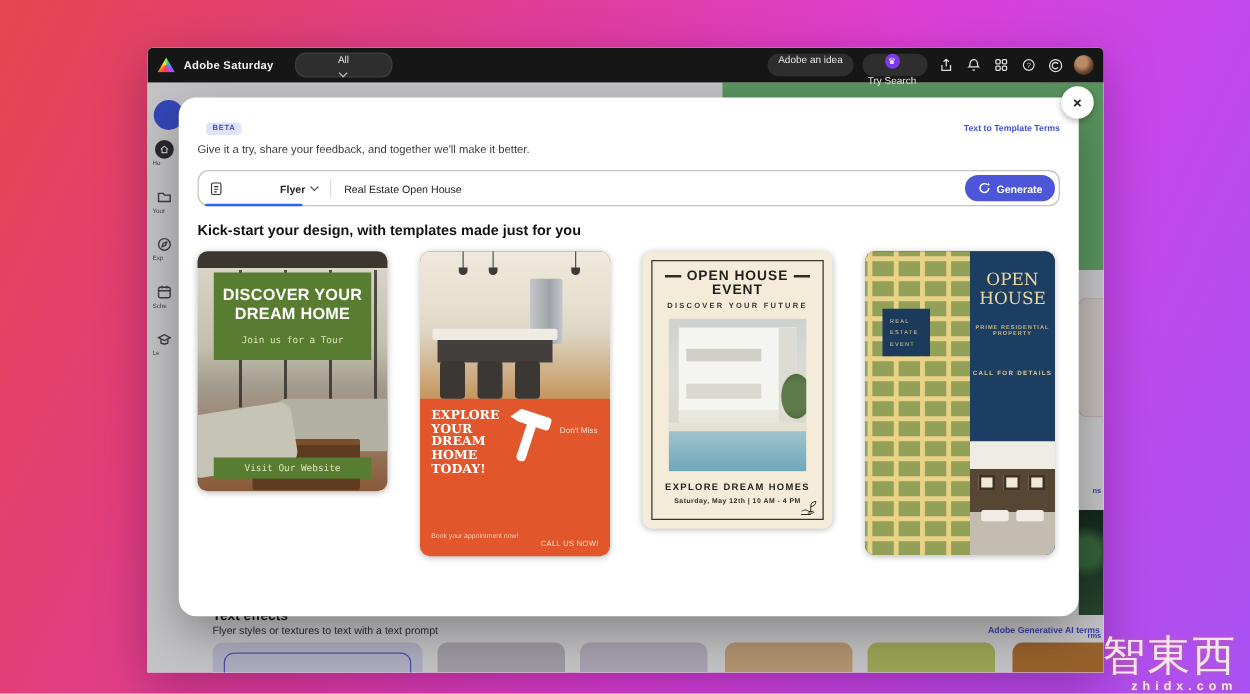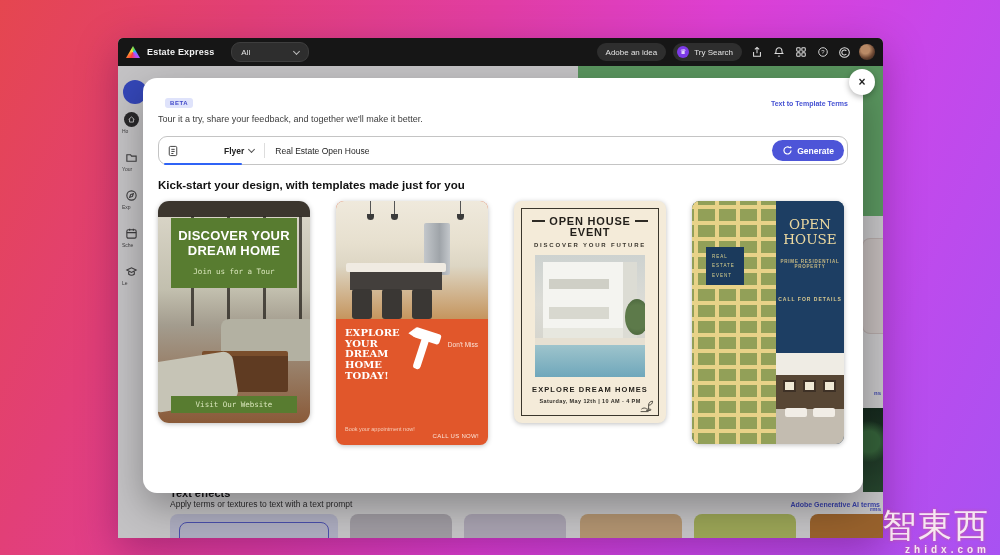--- a/index.html
+++ b/index.html
@@ -12,21 +12,21 @@
   .win{position:absolute;left:118px;top:38px;width:765px;height:500px;border-radius:5px 5px 0 0;
        overflow:hidden;box-shadow:0 12px 40px rgba(60,0,60,.35);background:#fafafa;}
 
   
   .appbar{position:absolute;left:0;top:0;right:0;height:28px;background:#161616;display:flex;
           align-items:center;padding:0 8px;gap:7px;z-index:20;}
   .logo{width:14px;height:12px;clip-path:polygon(50% 0,100% 100%,0 100%);
         background:conic-gradient(from 200deg,#ff3b3b,#ffb02e,#ffe83b,#4cd964,#2ea8ff,#b44cff,#ff3b3b);}
   .brand{color:#f2f2f2;font-size:9px;font-weight:700;letter-spacing:.2px;margin-right:10px;white-space:nowrap;}
   .pill{height:18px;border-radius:9px;background:#2e2e2e;color:#e3e3e3;font-size:8px;
-        display:flex;align-items:center;padding:0 9px;gap:5px;white-space:nowrap;}
+        display:flex;align-items:center;padding:0 9px;gap:5px;white-space:nowrap;flex-direction:column;}
   .allpill{width:58px;justify-content:space-between;border:1px solid #3e3e3e;}
   .chev{width:4px;height:4px;border-right:1.2px solid #bbb;border-bottom:1.2px solid #bbb;
         transform:rotate(45deg);margin-top:-2px;flex:none;}
   .search{flex:none;width:286px;height:18px;border-radius:9px;background:#242424;border:1px solid #3f3f3f;
           display:flex;align-items:center;padding:0 7px;gap:5px;}
   .search input{background:transparent;border:none;outline:none;color:#bdbdbd;font-size:8px;width:100%;
           font-family:"Liberation Sans",sans-serif;}
   .spacer{flex:1;}
   .crown{width:12px;height:12px;border-radius:50%;background:#7d3ae8;color:#fff;font-size:7px;
          display:flex;align-items:center;justify-content:center;flex:none;}
@@ -76,21 +76,21 @@
        font-family:"Liberation Sans",sans-serif;background:transparent;}
   .gen{margin-left:auto;margin-right:3px;height:21px;border-radius:11px;background:#4d55d8;color:#fff;
        display:flex;align-items:center;gap:4px;padding:0 10px;flex:none;border:none;}
   .gen .gl{font-size:8.5px;font-weight:700;}
   .kick{margin-top:14px;font-size:11.5px;font-weight:800;color:#111;}
   .cards{margin-top:10px;display:flex;gap:26px;align-items:flex-start;}
   .card{width:152px;border-radius:8px;overflow:hidden;position:relative;flex:none;
         box-shadow:0 1px 5px rgba(0,0,0,.25);}
 
   
-  .c1{height:222px;background:linear-gradient(180deg,#3c362e 0%,#3c362e 7%,#d8d4c6 7%,#c2bfae 40%,#a39c8e 56%,#8a5a38 100%);border-radius:11px;}
+  .c1{height:192px;background:linear-gradient(180deg,#3c362e 0%,#3c362e 7%,#d8d4c6 7%,#c2bfae 40%,#a39c8e 56%,#8a5a38 100%);}
   .c1 .frames{position:absolute;left:0;top:15px;width:100%;height:110px;
      background:repeating-linear-gradient(90deg,transparent 0 33px,#2e2a24 33px 36px);opacity:.8;}
   .c1 .sofaR{position:absolute;right:-6px;top:118px;width:95px;height:42px;background:#b3b1a2;border-radius:8px;}
   .c1 .table{position:absolute;left:44px;top:150px;width:86px;height:36px;background:#5f3b22;border-top:5px solid #7a4e2c;border-radius:2px;}
   .c1 .sofaL{position:absolute;left:-10px;bottom:16px;width:88px;height:50px;background:#c6c4b6;border-radius:10px;transform:rotate(-9deg);}
   .c1 .panel{position:absolute;left:13px;right:13px;top:17px;background:#587c30;padding:11px 4px 12px;text-align:center;}
   .c1 .h{color:#fff;font-size:13px;font-weight:800;line-height:1.12;letter-spacing:.2px;}
   .c1 .s{margin-top:9px;color:#d9e6bb;font-size:7.5px;font-family:"DejaVu Sans Mono",monospace;}
   .c1 .foot{position:absolute;left:13px;right:13px;bottom:10px;height:17px;background:#587c30;color:#d9e6bb;
      font-size:7.5px;font-family:"DejaVu Sans Mono",monospace;display:flex;align-items:center;justify-content:center;}
@@ -166,21 +166,21 @@
 </style>
 </head>
 <body>
 
 <div class="stage">
 
   <div class="win">
 
     <div class="appbar">
       <div class="logo"></div>
-      <div class="brand">Estate Express</div>
+      <div class="brand">Adobe Saturday</div>
       <div class="pill allpill">
         <span>All</span>
         <span class="chev"></span>
       </div>
       <div class="spacer"></div>
       <div class="pill">
         <span>Adobe an idea</span>
       </div>
       <div class="pill" style="padding-left:4px;">
         <span class="crown">♛</span>
@@ -275,41 +275,41 @@
           <div class="lb">Le</div>
         </div>
       </div>
 
       <div class="edgecard"></div>
       <div class="edgefrag" style="top:324px;">ns</div>
       <div class="edgeimg"></div>
       <div class="edgefrag" style="top:440px;">rms</div>
 
       <div class="fxhead">Text effects</div>
-      <div class="fxsub">Apply terms or textures to text with a text prompt</div>
+      <div class="fxsub">Flyer styles or textures to text with a text prompt</div>
       <div class="fxlink">Adobe Generative AI terms</div>
 
       <div class="swatch" style="left:52px;width:168px;background:#dcddf3;">
         <div class="sw-input"></div>
       </div>
       <div class="swatch" style="left:232px;width:102px;background:#c9c6cc;"></div>
       <div class="swatch" style="left:346px;width:102px;background:#d5cfdf;"></div>
       <div class="swatch" style="left:462px;width:102px;background:#e2bd8c;"></div>
       <div class="swatch" style="left:576px;width:102px;background:#c4d36a;"></div>
       <div class="swatch" style="left:692px;width:73px;background:#c07b33;border-radius:8px 0 0 0;"></div>
 
       <div class="dim"></div>
     </div>
 
     <div class="modal">
       <div class="mhead">
         <span class="beta">BETA</span>
         <span class="terms">Text to Template Terms</span>
       </div>
-      <div class="msub">Tour it a try, share your feedback, and together we'll make it better.</div>
+      <div class="msub">Give it a try, share your feedback, and together we'll make it better.</div>
 
       <div class="bar">
         <div class="fmt">
           <span>
             <svg width="10" height="12" viewBox="0 0 12 14" fill="none" stroke="#333" stroke-width="1.1">
                 <rect x="1.5" y="1.5" width="9" height="11" rx="1.5"></rect>
                 <path d="M4 5h4M4 7.5h4M4 10h2.5"></path>
               </svg>
           </span>
           <span class="lab">Flyer</span>

